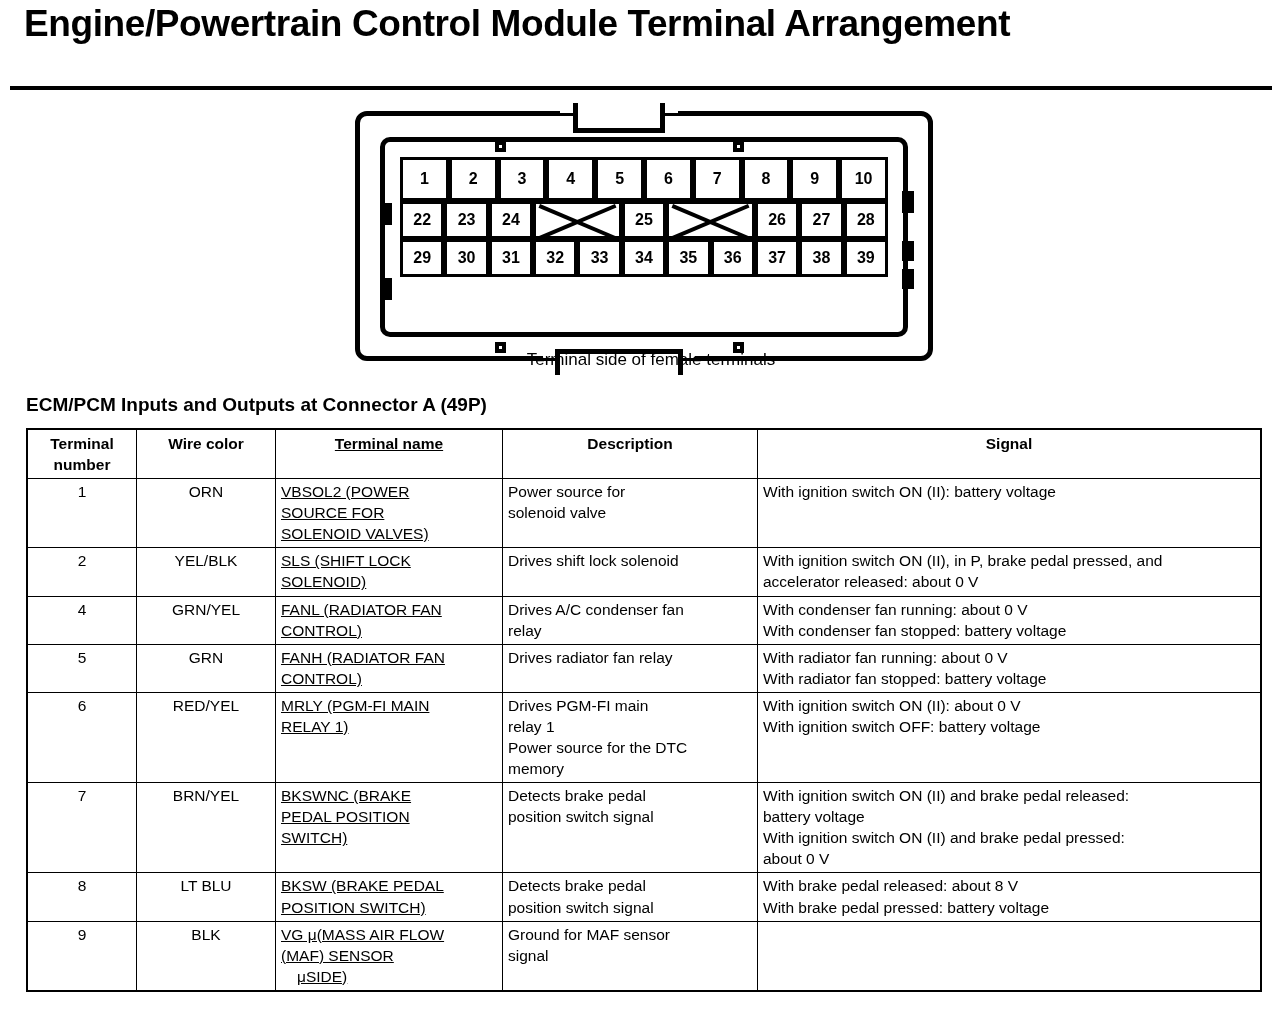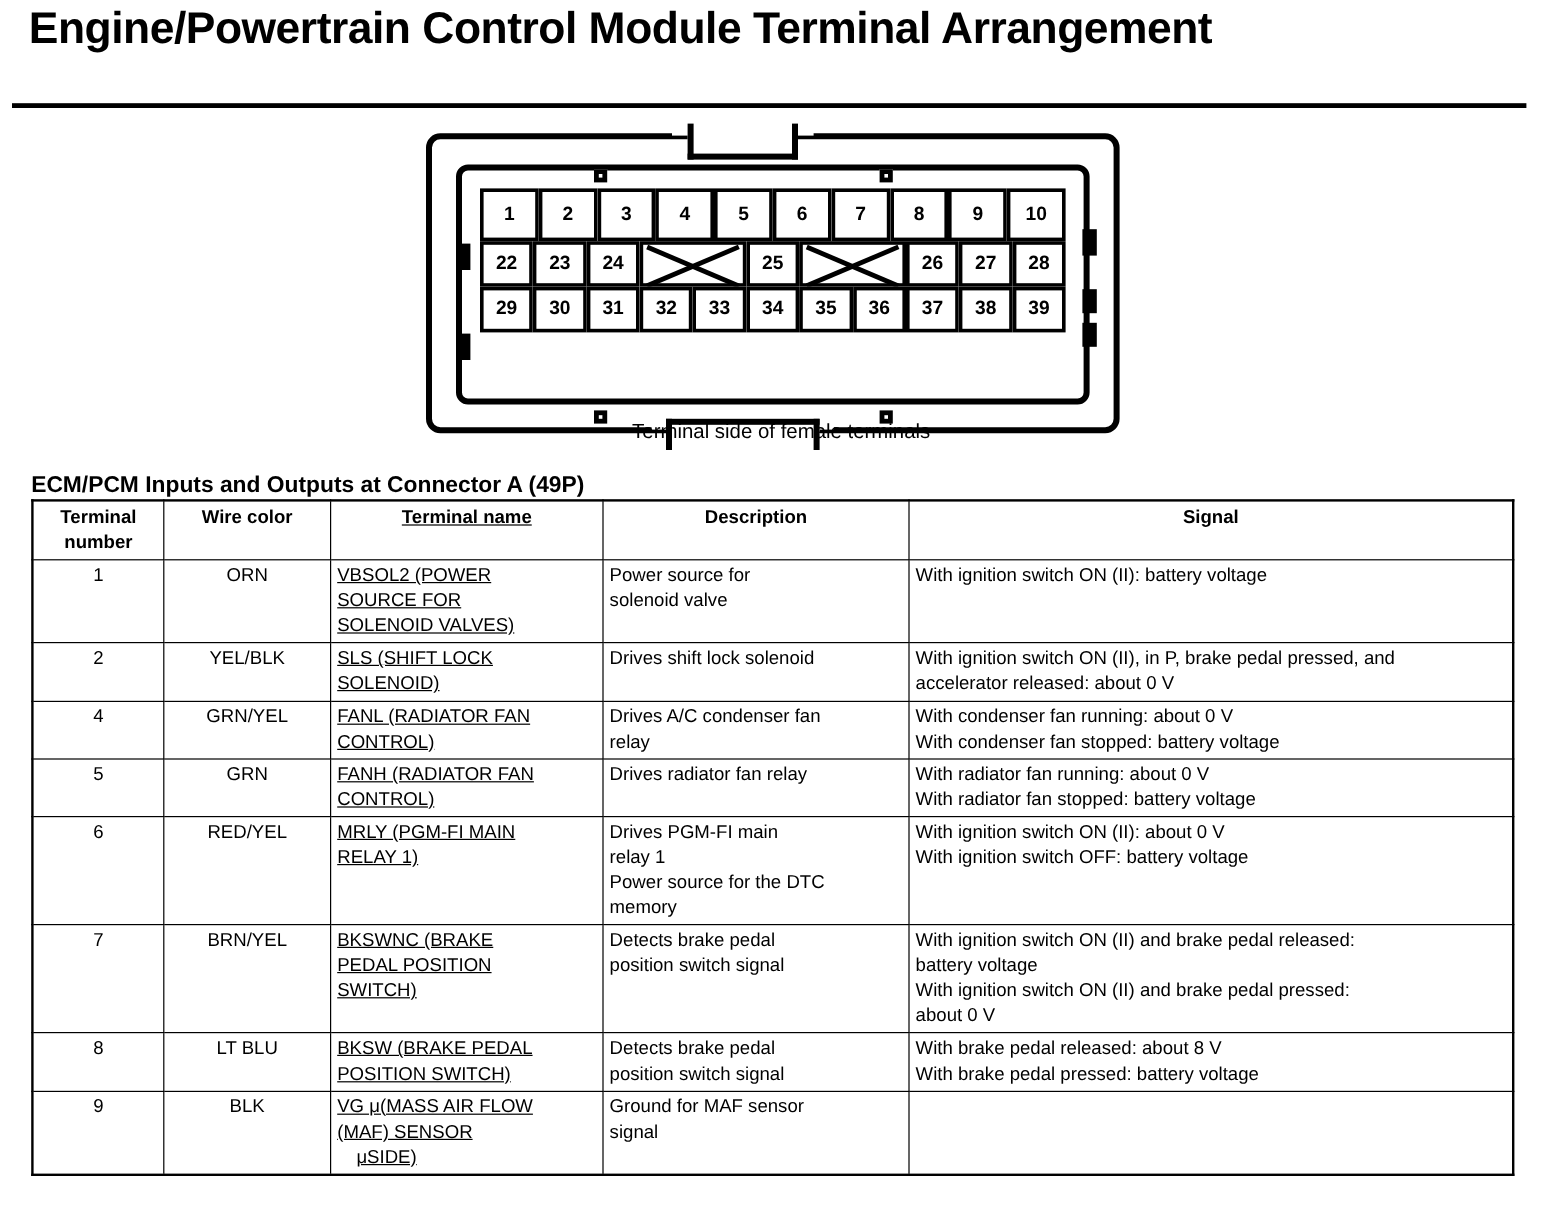--- a/index.html
+++ b/index.html
@@ -158,21 +158,21 @@
     left: 16px; right: 0;
     top: 252px;
     text-align: center;
     font-size: 17px;
   }
 
   
   .section-bar {
     display: flex;
     align-items: baseline;
-    margin: 6px 14px 0 26px;
+    margin: 6px 14px 12px 26px;
   }
   .section-title {
     font-size: 19px;
     font-weight: bold;
     white-space: nowrap;
   }
   .section-note {
     font-size: 19px;
     margin-left: auto;
     white-space: nowrap;

